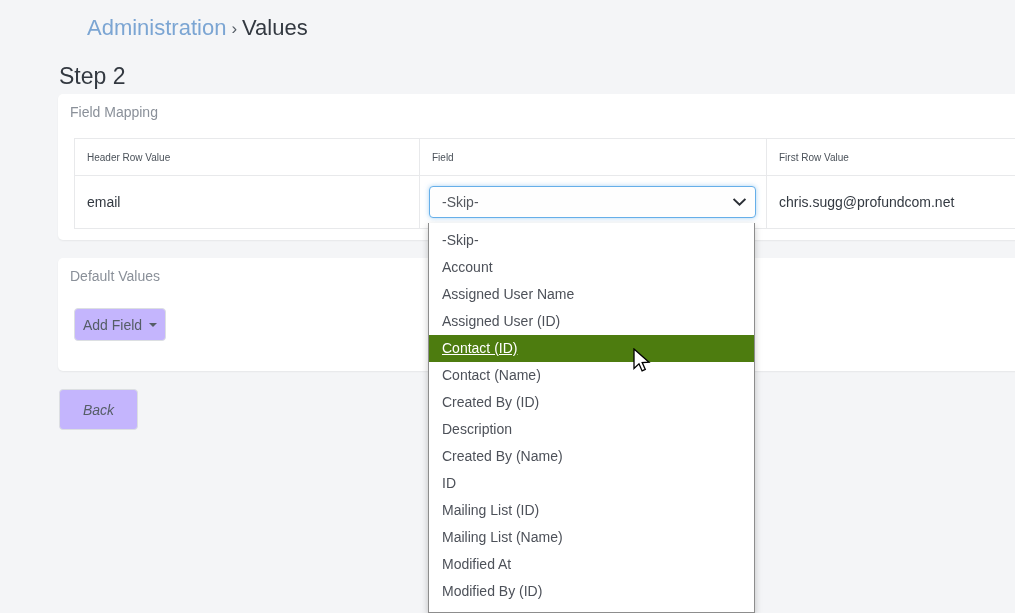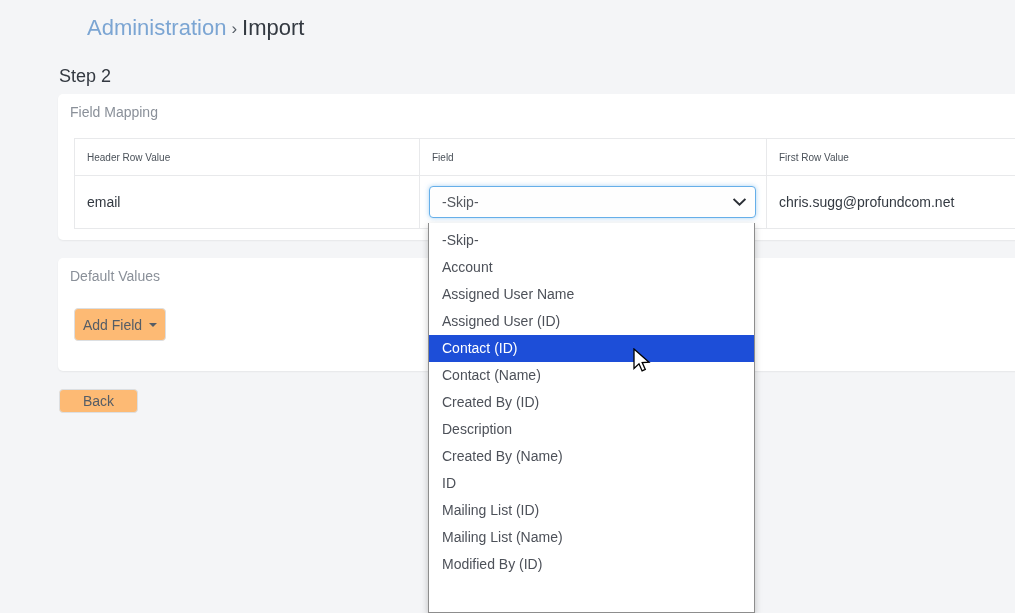--- a/index.html
+++ b/index.html
@@ -43,21 +43,21 @@
   }
   .crumb-current {
     color: #333941;
   }
 
   
   .step-heading {
     position: absolute;
     left: 59px;
     top: 64px;
-    font-size: 18px;
+    font-size: 23px;
     line-height: 24px;
     color: #333941;
   }
 
   
   .panel {
     position: absolute;
     left: 58px;
     background: #ffffff;
     border-radius: 5px;
@@ -161,31 +161,32 @@
   .dropdown-option {
     height: 27px;
     line-height: 27px;
     padding: 0 0 0 13px;
     font-size: 14px;
     color: #4d5159;
     white-space: nowrap;
     cursor: default;
   }
   .dropdown-option.selected {
-    background: #1d4ed8;
+    background: #4d7c0f;
     color: #ffffff;
+    text-decoration: underline;
   }
 
   
   .btn {
     display: inline-flex;
     align-items: center;
     justify-content: center;
     box-sizing: border-box;
-    background: #fdba74;
+    background: #c4b5fd;
     border: 1px solid #dcdfe2;
     border-radius: 4px;
     color: #555d66;
     font-size: 14px;
     font-family: "Liberation Sans", sans-serif;
     cursor: pointer;
     white-space: nowrap;
   }
   #add-field-button {
     position: absolute;
@@ -201,39 +202,40 @@
     height: 0;
     border-left: 4px solid transparent;
     border-right: 4px solid transparent;
     border-top: 4px solid #555d66;
   }
   #back-button {
     position: absolute;
     left: 59px;
     top: 389px;
     width: 79px;
-    height: 24px;
+    height: 41px;
+    font-style: italic;
   }
 
   
   .cursor {
     position: absolute;
     left: 633px;
     top: 348px;
     width: 20px;
     height: 28px;
     z-index: 90;
     pointer-events: none;
   }
 </style>
 </head>
 <body>
 
 <div class="breadcrumb-bar">
-  <a class="crumb-link" href="#">Administration</a><span class="crumb-sep">›</span><span class="crumb-current">Import</span>
+  <a class="crumb-link" href="#">Administration</a><span class="crumb-sep">›</span><span class="crumb-current">Values</span>
 </div>
 
 <div class="step-heading">Step 2</div>
 
 <div class="panel" id="panel-field-mapping">
   <div class="panel-title">Field Mapping</div>
 
   <table class="mapping-table">
     <colgroup>
       <col class="col-header-row">
@@ -285,20 +287,21 @@
     <div class="dropdown-option">Assigned User Name</div>
     <div class="dropdown-option">Assigned User (ID)</div>
     <div class="dropdown-option selected">Contact (ID)</div>
     <div class="dropdown-option">Contact (Name)</div>
     <div class="dropdown-option">Created By (ID)</div>
     <div class="dropdown-option">Description</div>
     <div class="dropdown-option">Created By (Name)</div>
     <div class="dropdown-option">ID</div>
     <div class="dropdown-option">Mailing List (ID)</div>
     <div class="dropdown-option">Mailing List (Name)</div>
+    <div class="dropdown-option">Modified At</div>
     <div class="dropdown-option">Modified By (ID)</div>
   </div>
 
 <div class="cursor">
   <svg width="20" height="28" viewBox="0 0 20 28" aria-hidden="true">
     <path d="M1,1 L1,20.5 L6.0,15.8 L9.1,22.9 L12.3,21.4 L9.2,14.6 L16,14.2 Z" fill="#ffffff" stroke="#000000" stroke-width="1.3" stroke-linejoin="miter"></path>
   </svg>
 </div>
 
 </body></html>

